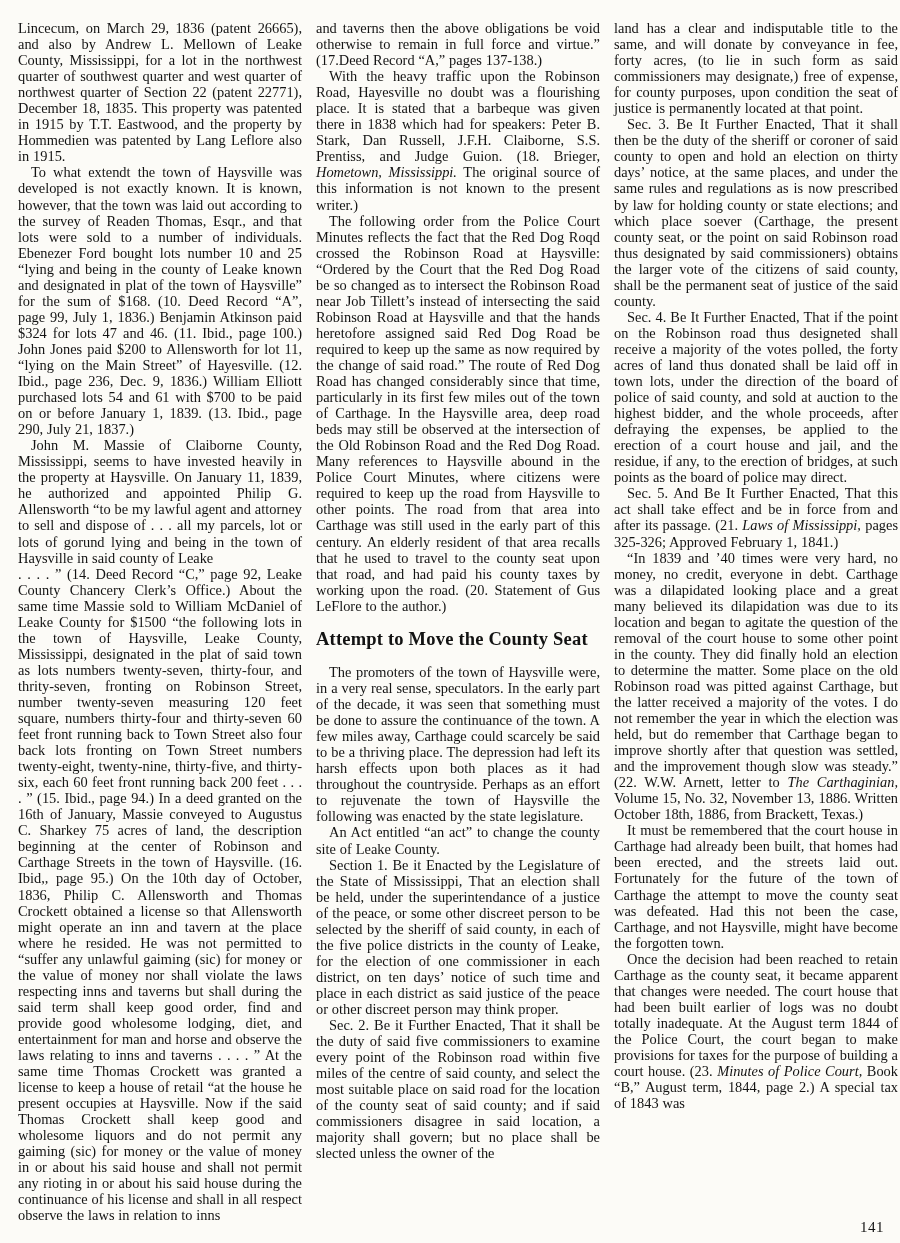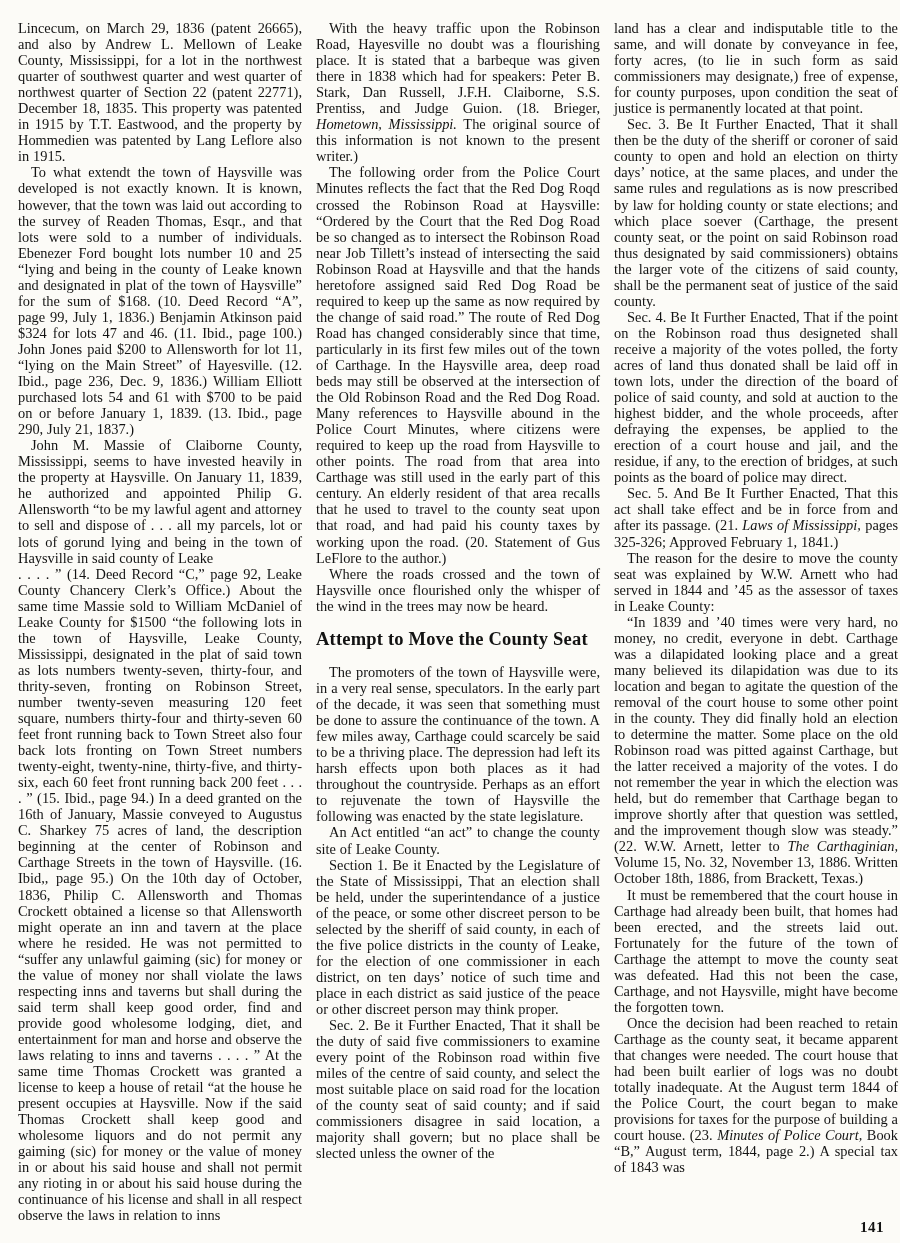--- a/index.html
+++ b/index.html
@@ -43,48 +43,47 @@
     font-weight: bold;
     margin: 15px 0 14px 0;
     line-height: 1.15;
     letter-spacing: 0.2px;
   }
   .page-number {
     position: absolute;
     right: 16px;
     bottom: 7px;
     font-size: 15px;
-    font-weight: bold;
+    font-weight: normal;
     letter-spacing: 0.5px;
   }
 </style>
 </head>
 <body>
 
 <div class="page">
   <div class="col">
       <p class="para"><span>Lincecum, on March 29, 1836 (patent 26665), and also by Andrew L. Mellown of Leake County, Mississippi, for a lot in the northwest quarter of southwest quarter and west quarter of northwest quarter of Section 22 (patent 22771), December 18, 1835. This property was patented in 1915 by T.T. Eastwood, and the property by Hommedien was patented by Lang Leflore also in 1915.</span></p>
       <p class="para indent"><span>To what extendt the town of Haysville was developed is not exactly known. It is known, however, that the town was laid out according to the survey of Readen Thomas, Esqr., and that lots were sold to a number of individuals. Ebenezer Ford bought lots number 10 and 25 “lying and being in the county of Leake known and designated in plat of the town of Haysville” for the sum of $168. (10. Deed Record “A”, page 99, July 1, 1836.) Benjamin Atkinson paid $324 for lots 47 and 46. (11. Ibid., page 100.) John Jones paid $200 to Allensworth for lot 11, “lying on the Main Street” of Hayesville. (12. Ibid., page 236, Dec. 9, 1836.) William Elliott purchased lots 54 and 61 with $700 to be paid on or before January 1, 1839. (13. Ibid., page 290, July 21, 1837.)</span></p>
       <p class="para indent"><span>John M. Massie of Claiborne County, Mississippi, seems to have invested heavily in the property at Haysville. On January 11, 1839, he authorized and appointed Philip G. Allensworth “to be my lawful agent and attorney to sell and dispose of . . . all my parcels, lot or lots of gorund lying and being in the town of Haysville in said county of Leake</span></p>
       <p class="para"><span>. . . . ” (14. Deed Record “C,” page 92, Leake County Chancery Clerk’s Office.) About the same time Massie sold to William McDaniel of Leake County for $1500 “the following lots in the town of Haysville, Leake County, Mississippi, designated in the plat of said town as lots numbers twenty-seven, thirty-four, and thrity-seven, fronting on Robinson Street, number twenty-seven measuring 120 feet square, numbers thirty-four and thirty-seven 60 feet front running back to Town Street also four back lots fronting on Town Street numbers twenty-eight, twenty-nine, thirty-five, and thirty-six, each 60 feet front running back 200 feet . . . . ” (15. Ibid., page 94.) In a deed granted on the 16th of January, Massie conveyed to Augustus C. Sharkey 75 acres of land, the description beginning at the center of Robinson and Carthage Streets in the town of Haysville. (16. Ibid,, page 95.) On the 10th day of October, 1836, Philip C. Allensworth and Thomas Crockett obtained a license so that Allensworth might operate an inn and tavern at the place where he resided. He was not permitted to “suffer any unlawful gaiming (sic) for money or the value of money nor shall violate the laws respecting inns and taverns but shall during the said term shall keep good order, find and provide good wholesome lodging, diet, and entertainment for man and horse and observe the laws relating to inns and taverns . . . . ” At the same time Thomas Crockett was granted a license to keep a house of retail “at the house he present occupies at Haysville. Now if the said Thomas Crockett shall keep good and wholesome liquors and do not permit any gaiming (sic) for money or the value of money in or about his said house and shall not permit any rioting in or about his said house during the continuance of his license and shall in all respect observe the laws in relation to inns</span></p>
     </div>
   <div class="col">
+      <p class="para"><span>and taverns then the above obligations be void otherwise to remain in full force and virtue.” (17.Deed Record “A,” pages 137-138.)</span></p>
       <p class="para indent"><span>With the heavy traffic upon the Robinson Road, Hayesville no doubt was a flourishing place. It is stated that a barbeque was given there in 1838 which had for speakers: Peter B. Stark, Dan Russell, J.F.H. Claiborne, S.S. Prentiss, and Judge Guion. (18. Brieger, </span><i>Hometown, Mississippi.</i><span> The original source of this information is not known to the present writer.)</span></p>
       <p class="para indent"><span>The following order from the Police Court Minutes reflects the fact that the Red Dog Roqd crossed the Robinson Road at Haysville: “Ordered by the Court that the Red Dog Road be so changed as to intersect the Robinson Road near Job Tillett’s instead of intersecting the said Robinson Road at Haysville and that the hands heretofore assigned said Red Dog Road be required to keep up the same as now required by the change of said road.” The route of Red Dog Road has changed considerably since that time, particularly in its first few miles out of the town of Carthage. In the Haysville area, deep road beds may still be observed at the intersection of the Old Robinson Road and the Red Dog Road. Many references to Haysville abound in the Police Court Minutes, where citizens were required to keep up the road from Haysville to other points. The road from that area into Carthage was still used in the early part of this century. An elderly resident of that area recalls that he used to travel to the county seat upon that road, and had paid his county taxes by working upon the road. (20. Statement of Gus LeFlore to the author.)</span></p>
-      <p class="para indent"><span>Where the roads crossed and the town of Haysville once flourished only the whisper of the wind in the trees may now be heard.</span></p>
       <h2 class="heading">Attempt to Move the County Seat</h2>
       <p class="para indent"><span>The promoters of the town of Haysville were, in a very real sense, speculators. In the early part of the decade, it was seen that something must be done to assure the continuance of the town. A few miles away, Carthage could scarcely be said to be a thriving place. The depression had left its harsh effects upon both places as it had throughout the countryside. Perhaps as an effort to rejuvenate the town of Haysville the following was enacted by the state legislature.</span></p>
       <p class="para indent"><span>An Act entitled “an act” to change the county site of Leake County.</span></p>
       <p class="para indent"><span>Section 1. Be it Enacted by the Legislature of the State of Mississippi, That an election shall be held, under the superintendance of a justice of the peace, or some other discreet person to be selected by the sheriff of said county, in each of the five police districts in the county of Leake, for the election of one commissioner in each district, on ten days’ notice of such time and place in each district as said justice of the peace or other discreet person may think proper.</span></p>
       <p class="para indent"><span>Sec. 2. Be it Further Enacted, That it shall be the duty of said five commissioners to examine every point of the Robinson road within five miles of the centre of said county, and select the most suitable place on said road for the location of the county seat of said county; and if said commissioners disagree in said location, a majority shall govern; but no place shall be slected unless the owner of the</span></p>
     </div>
   <div class="col">
       <p class="para"><span>land has a clear and indisputable title to the same, and will donate by conveyance in fee, forty acres, (to lie in such form as said commissioners may designate,) free of expense, for county purposes, upon condition the seat of justice is permanently located at that point.</span></p>
       <p class="para indent"><span>Sec. 3. Be It Further Enacted, That it shall then be the duty of the sheriff or coroner of said county to open and hold an election on thirty days’ notice, at the same places, and under the same rules and regulations as is now prescribed by law for holding county or state elections; and which place soever (Carthage, the present county seat, or the point on said Robinson road thus designated by said commissioners) obtains the larger vote of the citizens of said county, shall be the permanent seat of justice of the said county.</span></p>
       <p class="para indent"><span>Sec. 4. Be It Further Enacted, That if the point on the Robinson road thus designeted shall receive a majority of the votes polled, the forty acres of land thus donated shall be laid off in town lots, under the direction of the board of police of said county, and sold at auction to the highest bidder, and the whole proceeds, after defraying the expenses, be applied to the erection of a court house and jail, and the residue, if any, to the erection of bridges, at such points as the board of police may direct.</span></p>
       <p class="para indent"><span>Sec. 5. And Be It Further Enacted, That this act shall take effect and be in force from and after its passage. (21. </span><i>Laws of Mississippi,</i><span> pages 325-326; Approved February 1, 1841.)</span></p>
-      <p class="para indent"><span>The reason for the desire to move the county seat was explained by W.W. Arnett who had served in 1844 and ’45 as the assessor of taxes in Leake County:</span></p>
       <p class="para indent"><span>“In 1839 and ’40 times were very hard, no money, no credit, everyone in debt. Carthage was a dilapidated looking place and a great many believed its dilapidation was due to its location and began to agitate the question of the removal of the court house to some other point in the county. They did finally hold an election to determine the matter. Some place on the old Robinson road was pitted against Carthage, but the latter received a majority of the votes. I do not remember the year in which the election was held, but do remember that Carthage began to improve shortly after that question was settled, and the improvement though slow was steady.” (22. W.W. Arnett, letter to </span><i>The Carthaginian,</i><span> Volume 15, No. 32, November 13, 1886. Written October 18th, 1886, from Brackett, Texas.)</span></p>
       <p class="para indent"><span>It must be remembered that the court house in Carthage had already been built, that homes had been erected, and the streets laid out. Fortunately for the future of the town of Carthage the attempt to move the county seat was defeated. Had this not been the case, Carthage, and not Haysville, might have become the forgotten town.</span></p>
       <p class="para indent"><span>Once the decision had been reached to retain Carthage as the county seat, it became apparent that changes were needed. The court house that had been built earlier of logs was no doubt totally inadequate. At the August term 1844 of the Police Court, the court began to make provisions for taxes for the purpose of building a court house. (23. </span><i>Minutes of Police Court,</i><span> Book “B,” August term, 1844, page 2.) A special tax of 1843 was</span></p>
     </div>
   <div class="page-number">141</div>
 </div>
 
 </body></html>

